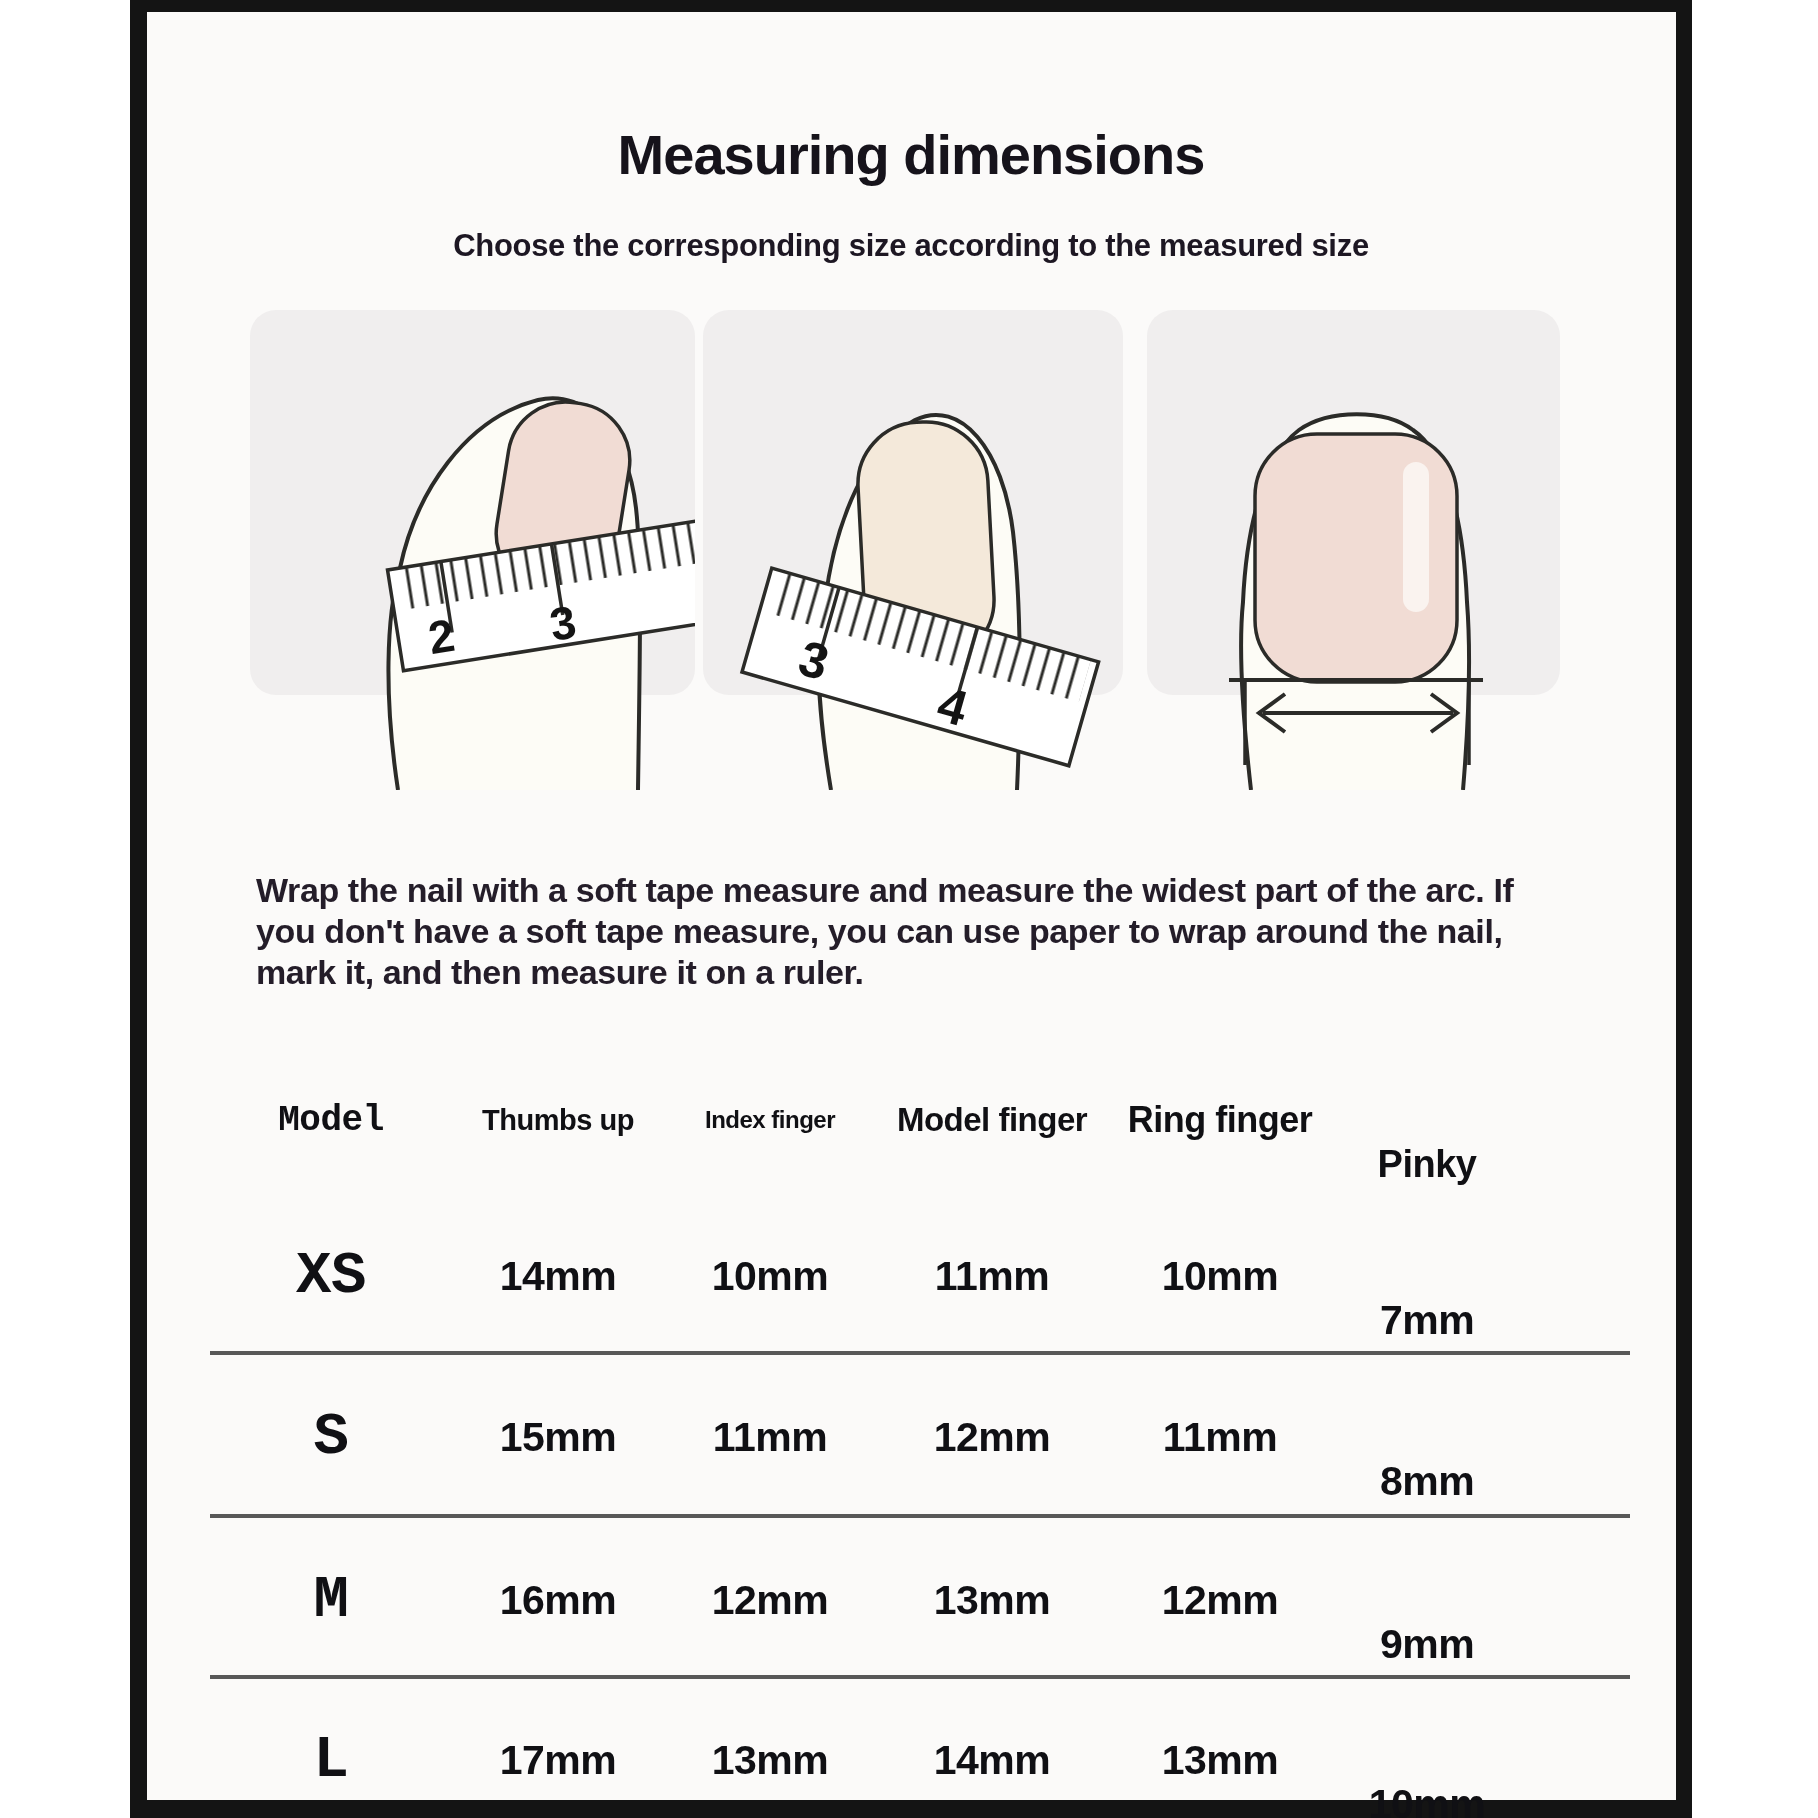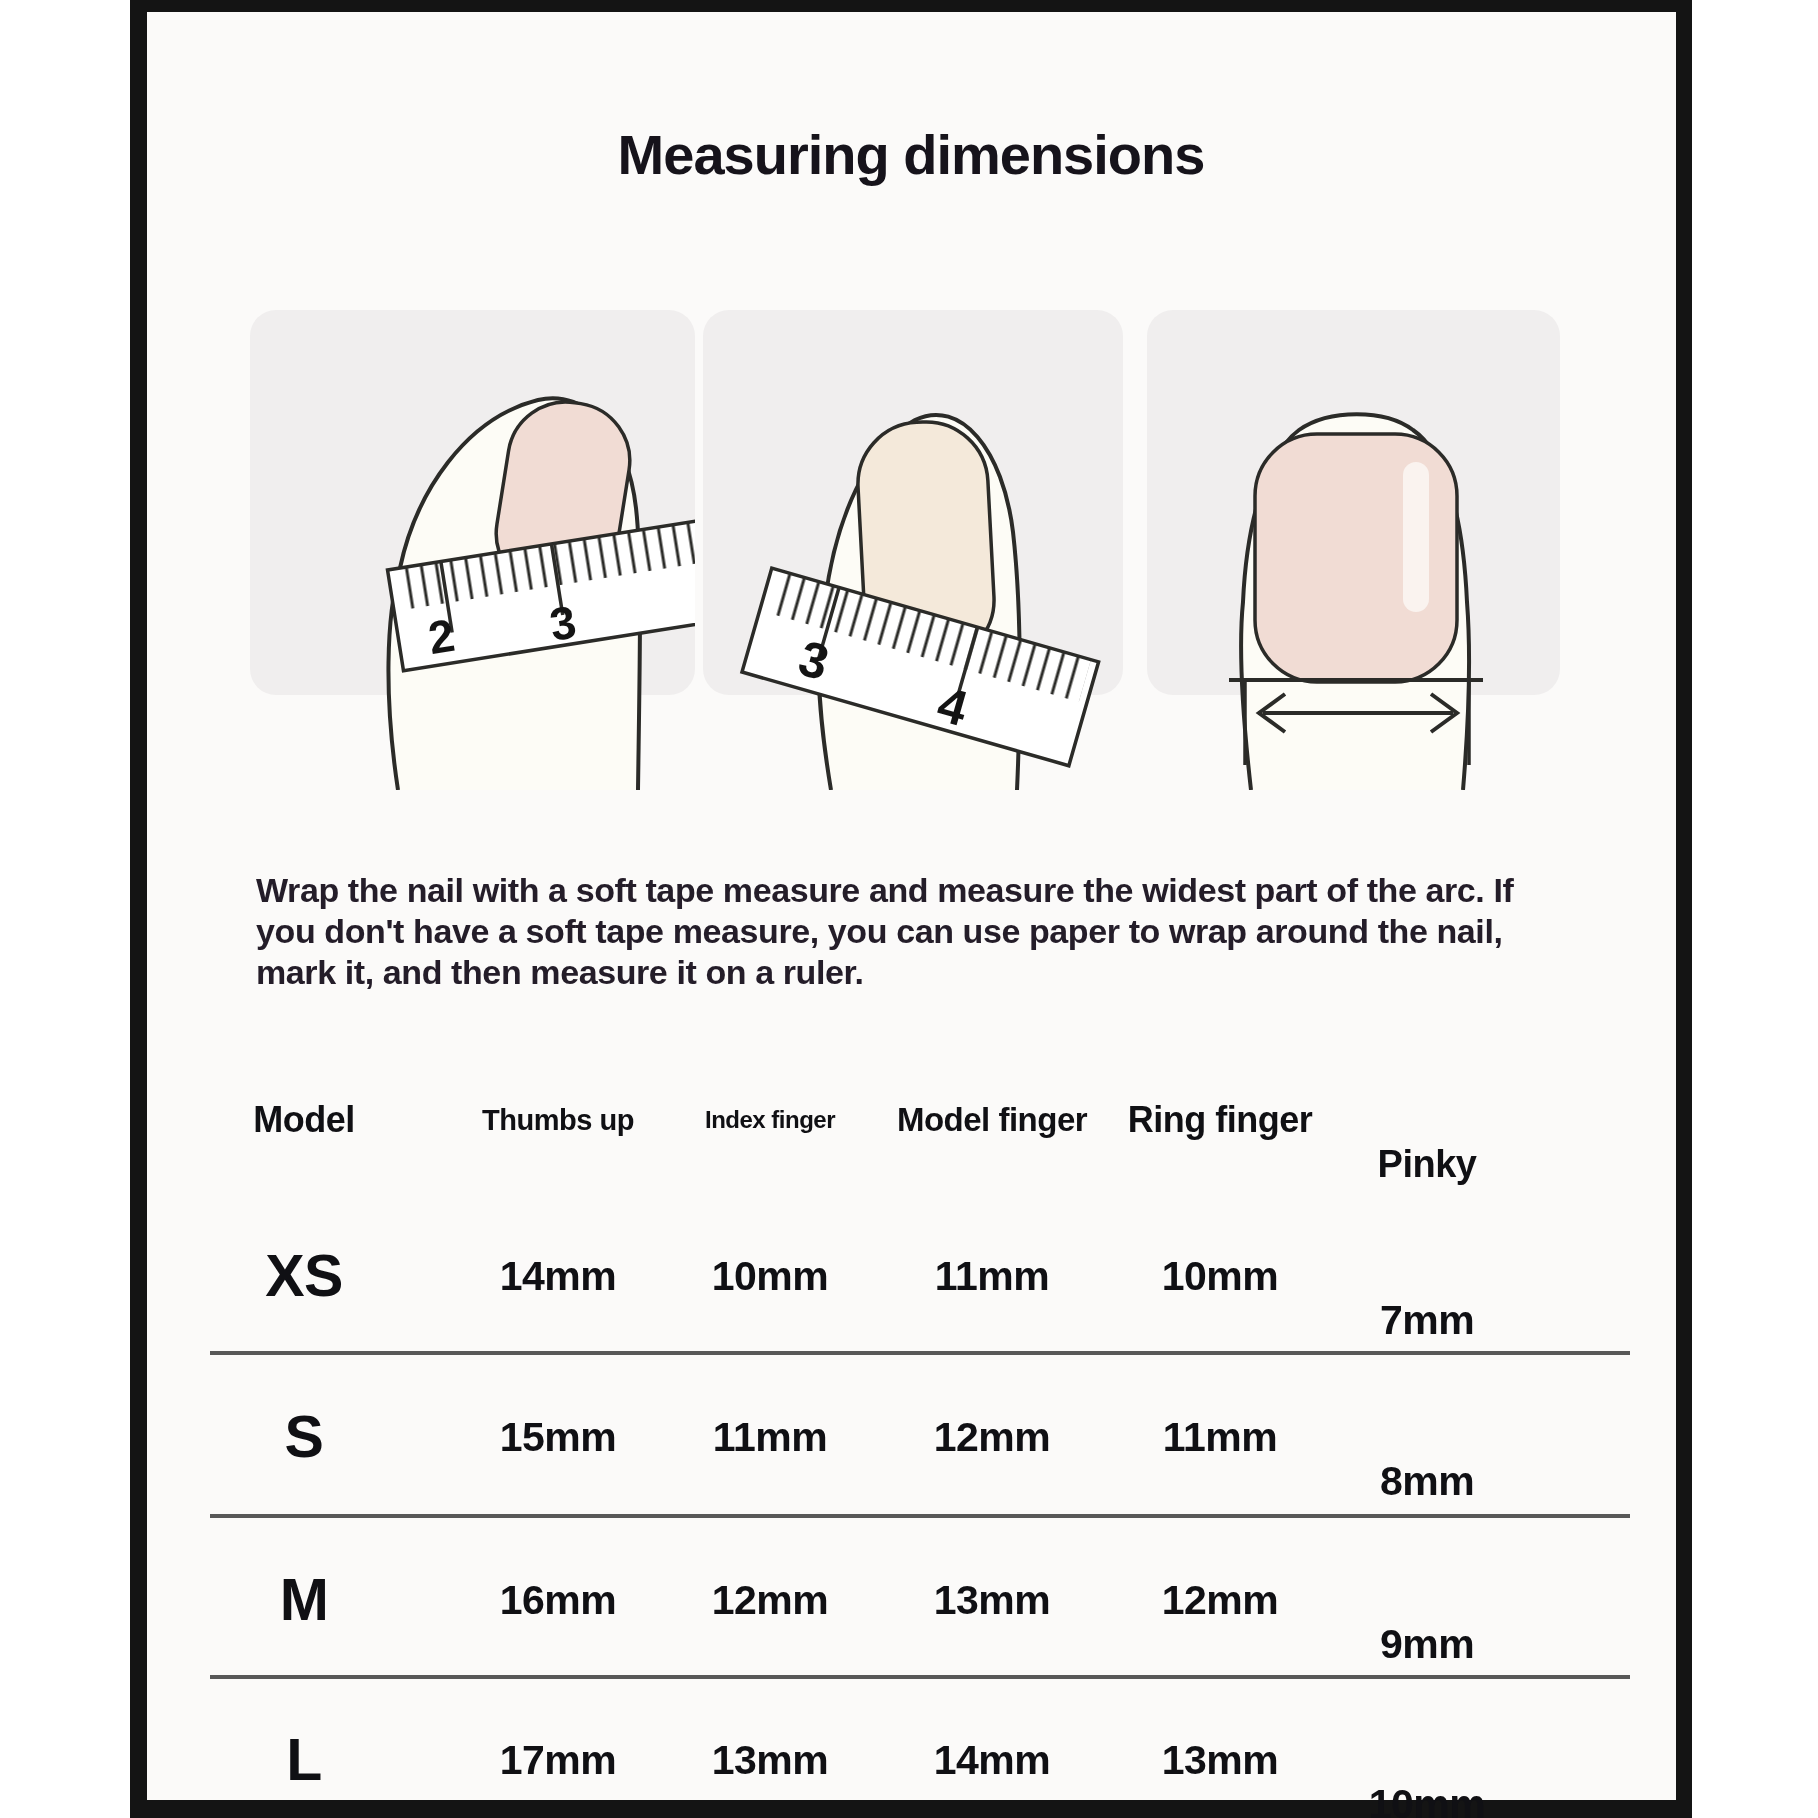--- a/index.html
+++ b/index.html
@@ -13,36 +13,37 @@
   .page-subtitle{position:absolute;left:144px;top:228px;width:1534px;text-align:center;
          font-size:31px;font-weight:700;letter-spacing:-0.3px;color:#1d1723;}
   .panel{position:absolute;top:310px;}
   .panel svg{display:block;}
   .p1{left:250px;} .p2{left:703px;} .p3{left:1147px;}
   .instructions{position:absolute;left:256px;top:846px;width:1320px;
          font-size:34px;line-height:41px;font-weight:700;letter-spacing:-0.4px;color:#241d29;margin-top:24px;}
   .trow{position:absolute;left:0;top:0;width:1818px;height:0;}
   .cell{position:absolute;transform:translate(-50%,-50%);white-space:nowrap;color:#101014;
         font-weight:700;letter-spacing:-0.5px;}
-  .c0{left:304px;} .c1{left:558px;} .c2{left:770px;} .c3{left:992px;} .c4{left:1220px;} .c5{left:1427px;margin-top:44px;}
+  .c0{left:331px;font-family:Liberation Mono, monospace;} .c1{left:558px;} .c2{left:770px;} .c3{left:992px;} .c4{left:1220px;} .c5{left:1427px;margin-top:44px;}
   .h0{font-size:36px;} .h1{font-size:29px;} .h2{font-size:24px;} .h3{font-size:33px;}
   .h4{font-size:36px;} .h5{font-size:38px;}
   .model-cell{font-size:59px;text-align:center;}
   .val{font-size:41px;}
   .divider{position:absolute;left:210px;width:1420px;height:4px;background:#585858;}
   .ink{stroke:#2b2b28;}
   text.tapnum{font-family:"Liberation Sans",sans-serif;font-weight:700;fill:#141414;}
 </style>
 </head>
 <body>
 
 <div id="screen">
   <div class="frame"></div>
 
   <div class="page-title">Measuring dimensions</div>
+  <div class="page-subtitle">Choose the corresponding size according to the measured size</div>
 
   <div class="panel p1">
     <svg width="445" height="480" viewBox="0 0 445 480">
       <defs>
         <pattern id="t1" patternUnits="userSpaceOnUse" x="150" y="258" width="15" height="42">
           <line x1="7" y1="0" x2="7" y2="42" stroke="#2b2b28" stroke-width="3"></line>
         </pattern>
       </defs>
       <rect x="0" y="0" width="445" height="385" rx="26" fill="#f0eeee"></rect>
       <path d="M148,480 C134,388 136,306 150,258 C166,182 216,108 288,90 C338,78 378,128 386,198 C392,252 390,336 388,480" fill="#fdfcf6" class="ink" stroke-width="4" fill-rule="nonzero"></path>

